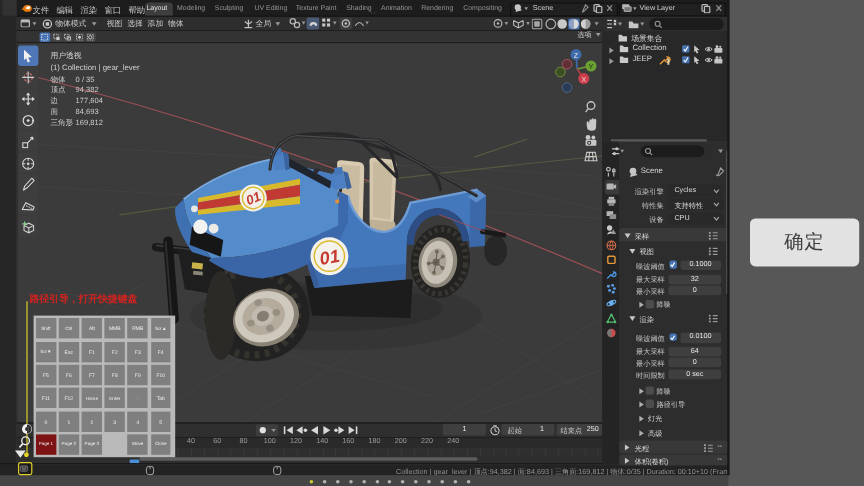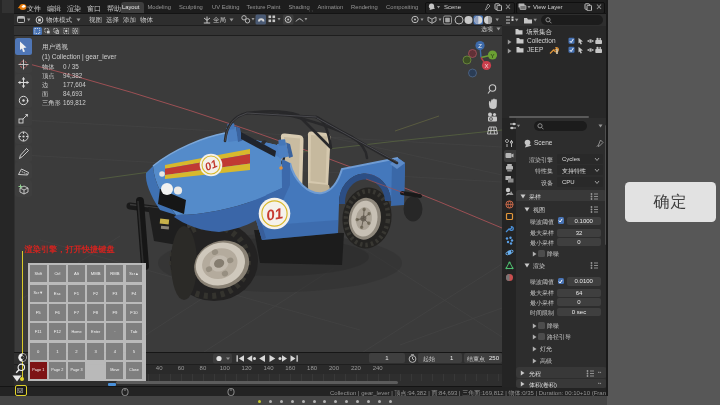--- a/index.html
+++ b/index.html
@@ -840,21 +840,21 @@
         <path d="M0.8,0.5 L4.5,3 L0.8,5.5 Z" fill="#c9c9c9"></path>
       </svg>
     <span class="abs" style="left:529px;top:380.5px;color:#dcdcdc;">体积(卷积)</span>
     <span class="abs" style="left:598px;top:380px;color:#8a8a8a;font-size:5px;">▪▪</span>
 
     <div class="abs" style="left:604.5px;top:125px;width:2px;height:120px;background:#4e4e4e;border-radius:1px;"></div>
   </div>
 
   <div id="overlays">
 
-    <div class="abs" style="left:24.5px;top:243.5px;color:#d5231f;font-size:8.2px;font-weight:bold;">渲染引擎，打开快捷键盘</div>
+    <div class="abs" style="left:24.5px;top:243.5px;color:#d5231f;font-size:8.2px;font-weight:bold;">路径引导，打开快捷键盘</div>
 
     <div class="abs" style="left:21.5px;top:251px;width:1.3px;height:128px;background:#d8ca28;"></div>
     <div class="abs" style="left:20px;top:377px;width:4px;height:4px;border-radius:50%;background:#e4d52a;"></div>
 
     <svg class="abs" style="left:17.5px;top:352.5px;" width="9" height="9" viewBox="0 0 9 9">
       <circle cx="4.5" cy="4.5" r="4.2" fill="#f0f0f0"></circle>
       <path d="M4.5,0.8 a3.7,3.7 0 0 1 0,7.4 l0,-2 a1.7,1.7 0 0 0 0,-3.4 z" fill="#2a2a2a"></path>
       <circle cx="4.5" cy="4.5" r="1.6" fill="#2a2a2a"></circle>
     </svg>
 

